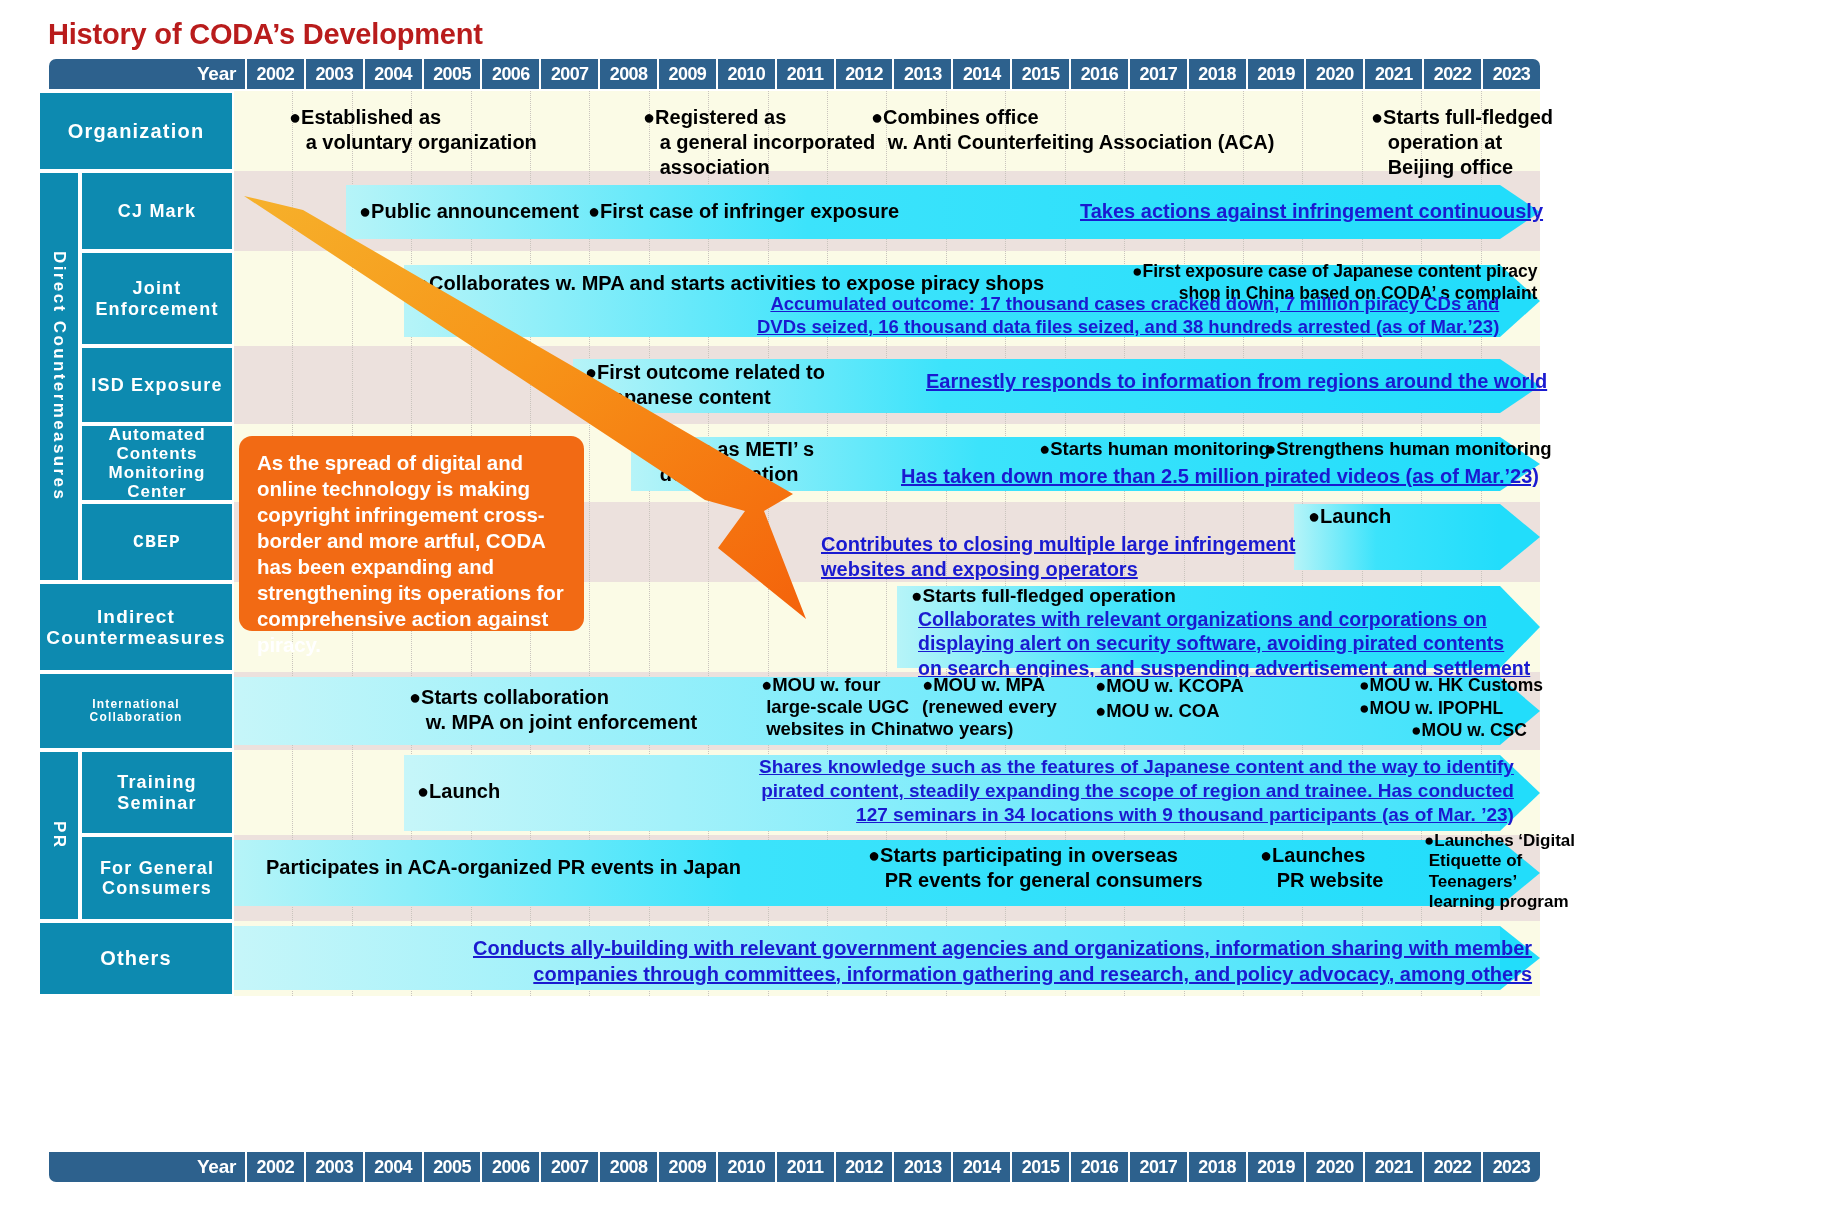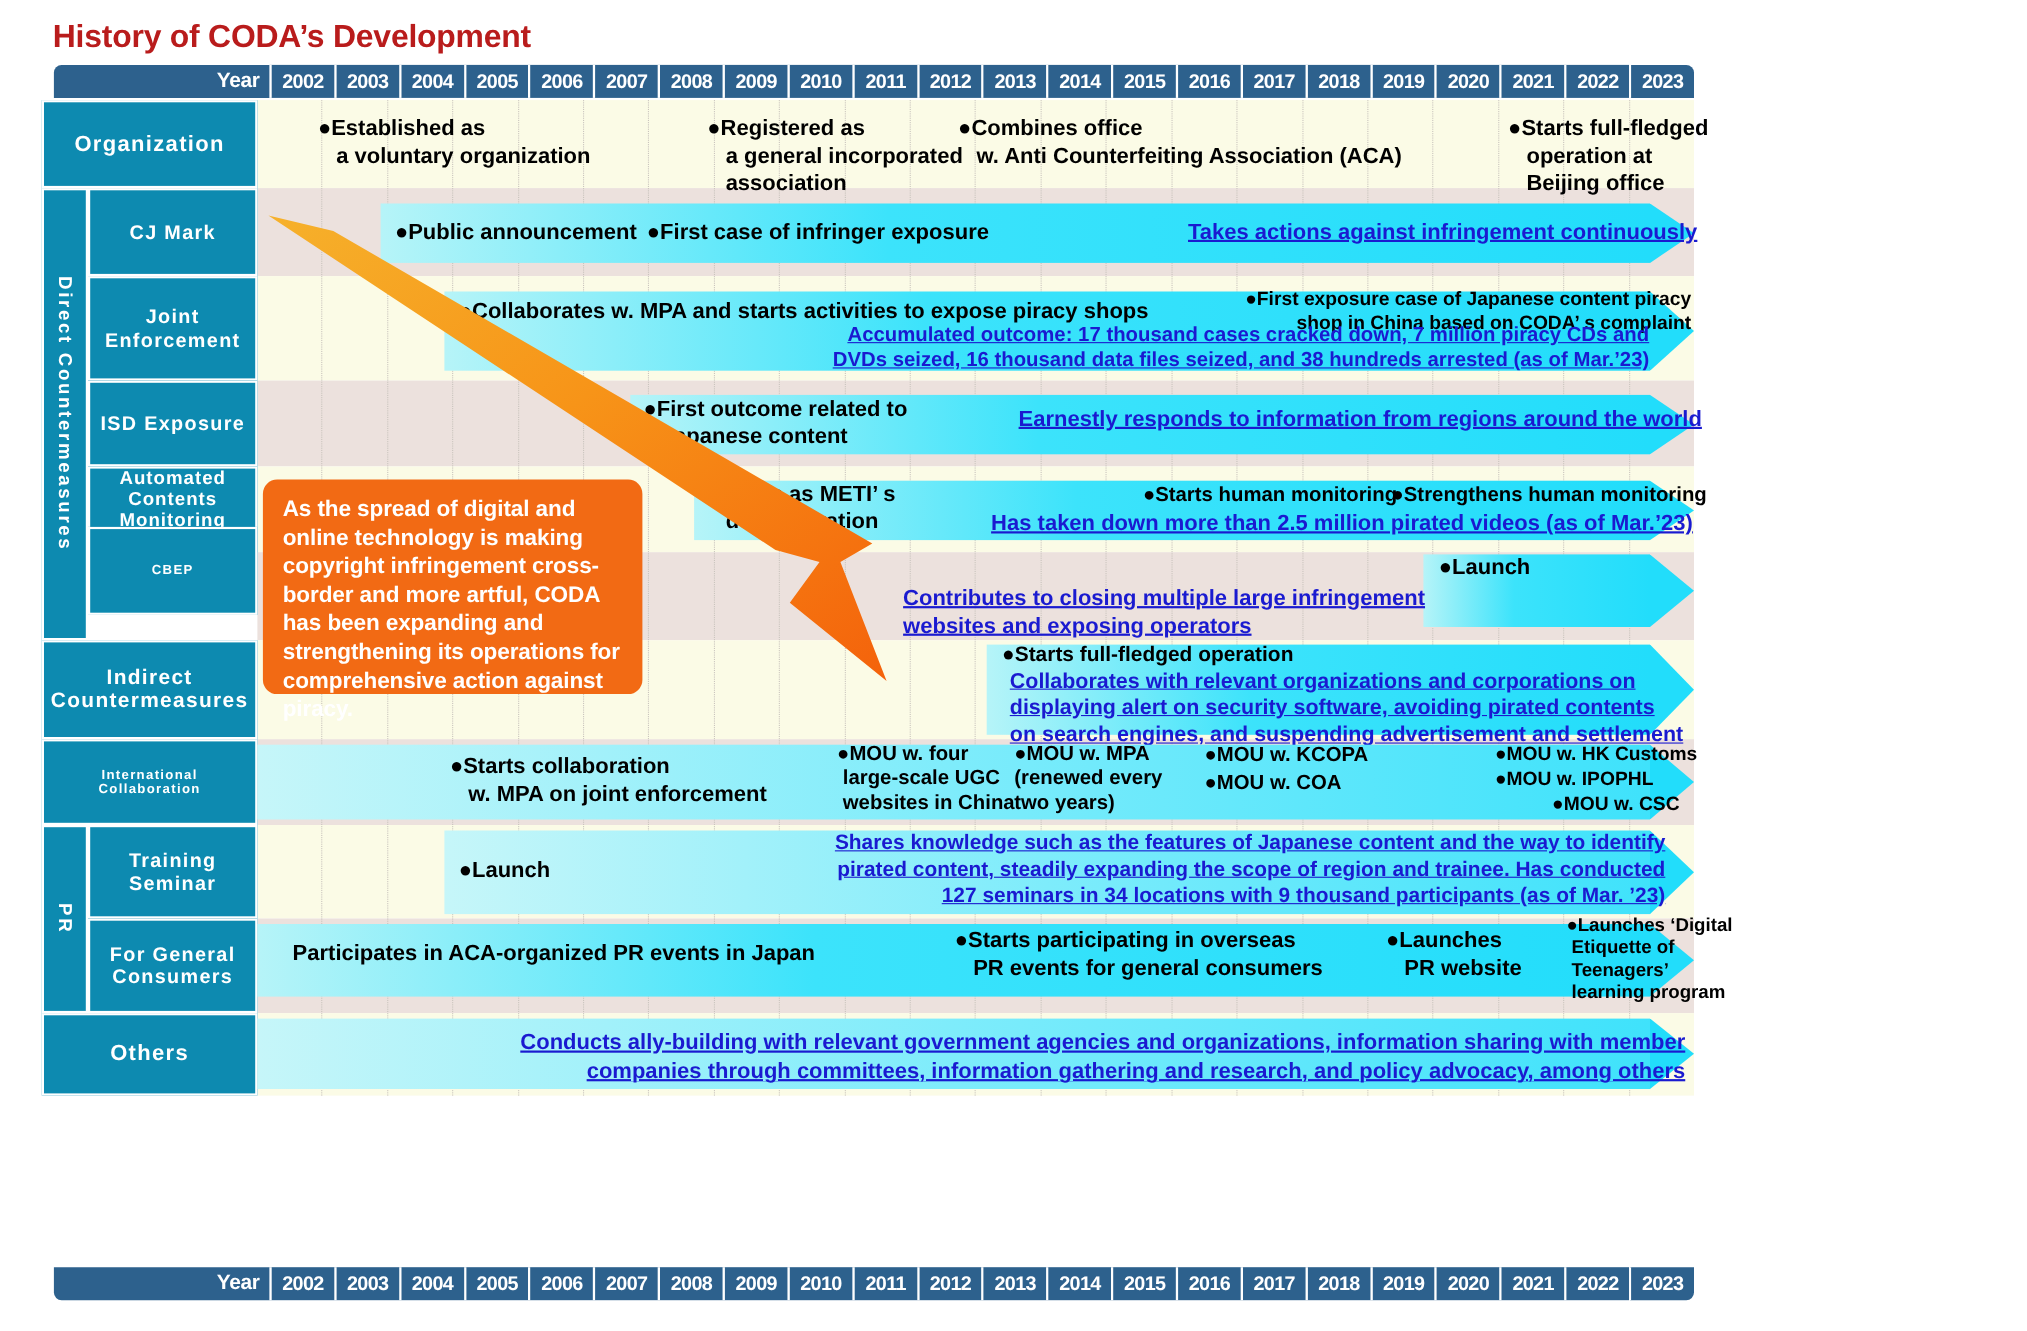--- a/index.html
+++ b/index.html
@@ -182,21 +182,21 @@
     <div class="lbl vert" style="left:0;top:80px;width:42px;height:411px;font-size:17px;">Direct Countermeasures</div>
 
     <div class="lbl" style="left:42px;top:80px;width:154px;height:80px;font-size:18px;">CJ Mark</div>
     <div class="lbl" style="left:42px;top:160px;width:154px;height:95px;font-size:18px;white-space:pre-line;">Joint
 Enforcement</div>
     <div class="lbl" style="left:42px;top:255px;width:154px;height:78px;font-size:18px;">ISD Exposure</div>
     <div class="lbl" style="left:42px;top:333px;width:154px;height:78px;font-size:17px;white-space:pre-line;letter-spacing:0.9px;">Automated
 Contents
 Monitoring
 Center</div>
-    <div class="lbl" style="left:42px;top:388px;width:154px;height:80px;font-size:12px;">CBEP</div>
+    <div class="lbl" style="left:42px;top:411px;width:154px;height:80px;font-size:18px;font-family:Liberation Mono, monospace;">CBEP</div>
 
     <div class="lbl" style="left:0;top:491px;width:196px;height:90px;font-size:19px;white-space:pre-line;">Indirect
 Countermeasures</div>
     <div class="lbl" style="left:0;top:581px;width:196px;height:78px;font-size:12px;white-space:pre-line;">International
 Collaboration</div>
 
     <div class="lbl vert" style="left:0;top:659px;width:42px;height:171px;font-size:17px;">PR</div>
 
     <div class="lbl" style="left:42px;top:659px;width:154px;height:85px;font-size:18px;white-space:pre-line;">Training
 Seminar</div>

